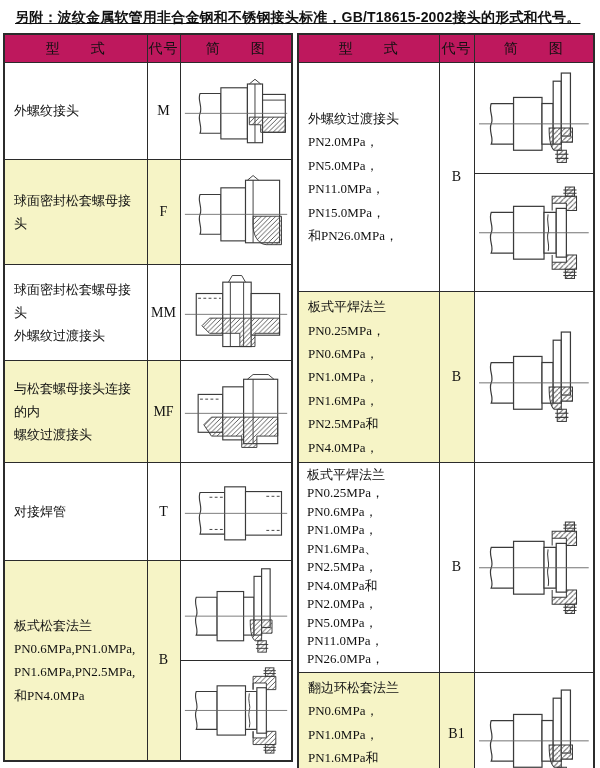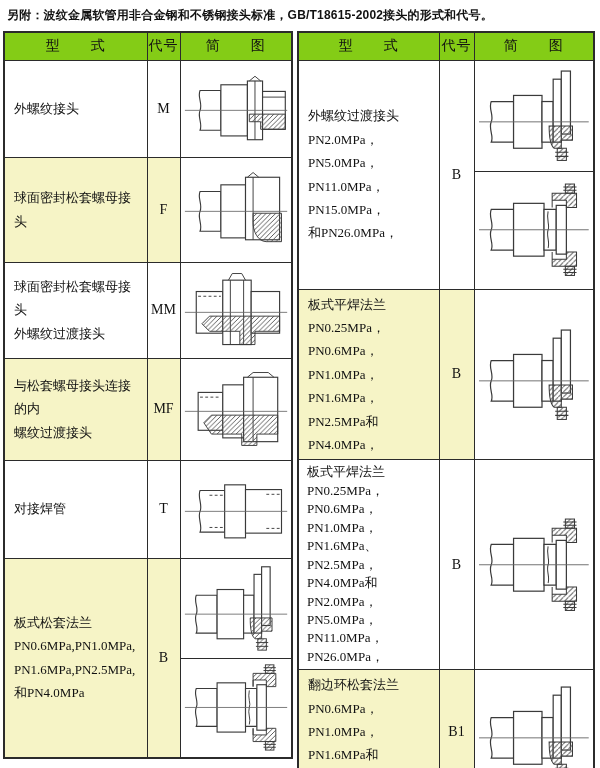--- a/index.html
+++ b/index.html
@@ -3,28 +3,28 @@
 <meta charset="utf-8">
 <style>
   html,body{margin:0;padding:0;background:#ffffff;}
   body{
     width:600px;height:768px;overflow:hidden;
     font-family:"Liberation Serif","DejaVu Serif",serif;
     color:#111;
   }
   .title{
     font-family:"Liberation Sans","DejaVu Sans",sans-serif;
-    font-weight:bold;font-size:12px;line-height:1.3;
-    padding:8px 4px 0 7px;letter-spacing:.2px;white-space:nowrap;
+    font-weight:bold;font-size:14px;line-height:1.3;
+    padding:8px 4px 0 15px;letter-spacing:.2px;white-space:nowrap;text-decoration:underline;
   }
   .tables{display:flex;gap:4px;padding:0 3px;margin-top:7px;align-items:flex-start;}
   table{border-collapse:collapse;table-layout:fixed;border:2px solid #2b2b2b;}
   th,td{border:1px solid #2b2b2b;padding:0;overflow:hidden;}
   th{
-    background:#84cc16;font-weight:normal;font-size:14px;height:27px;
+    background:#be185d;font-weight:normal;font-size:14px;height:27px;
     letter-spacing:1px;
   }
   td.type{
     font-size:13px;line-height:1.8;padding:3px 4px 3px 9px;
     white-space:pre-line;text-align:left;vertical-align:middle;
   }
   td.type.tight{line-height:1.42;padding-left:8px;}
   td.code{text-align:center;vertical-align:middle;font-size:14px;}
   tr.hl td.type,tr.hl td.code{background:#f6f4c6;}
   td.diag{background:#fff;vertical-align:middle;}

